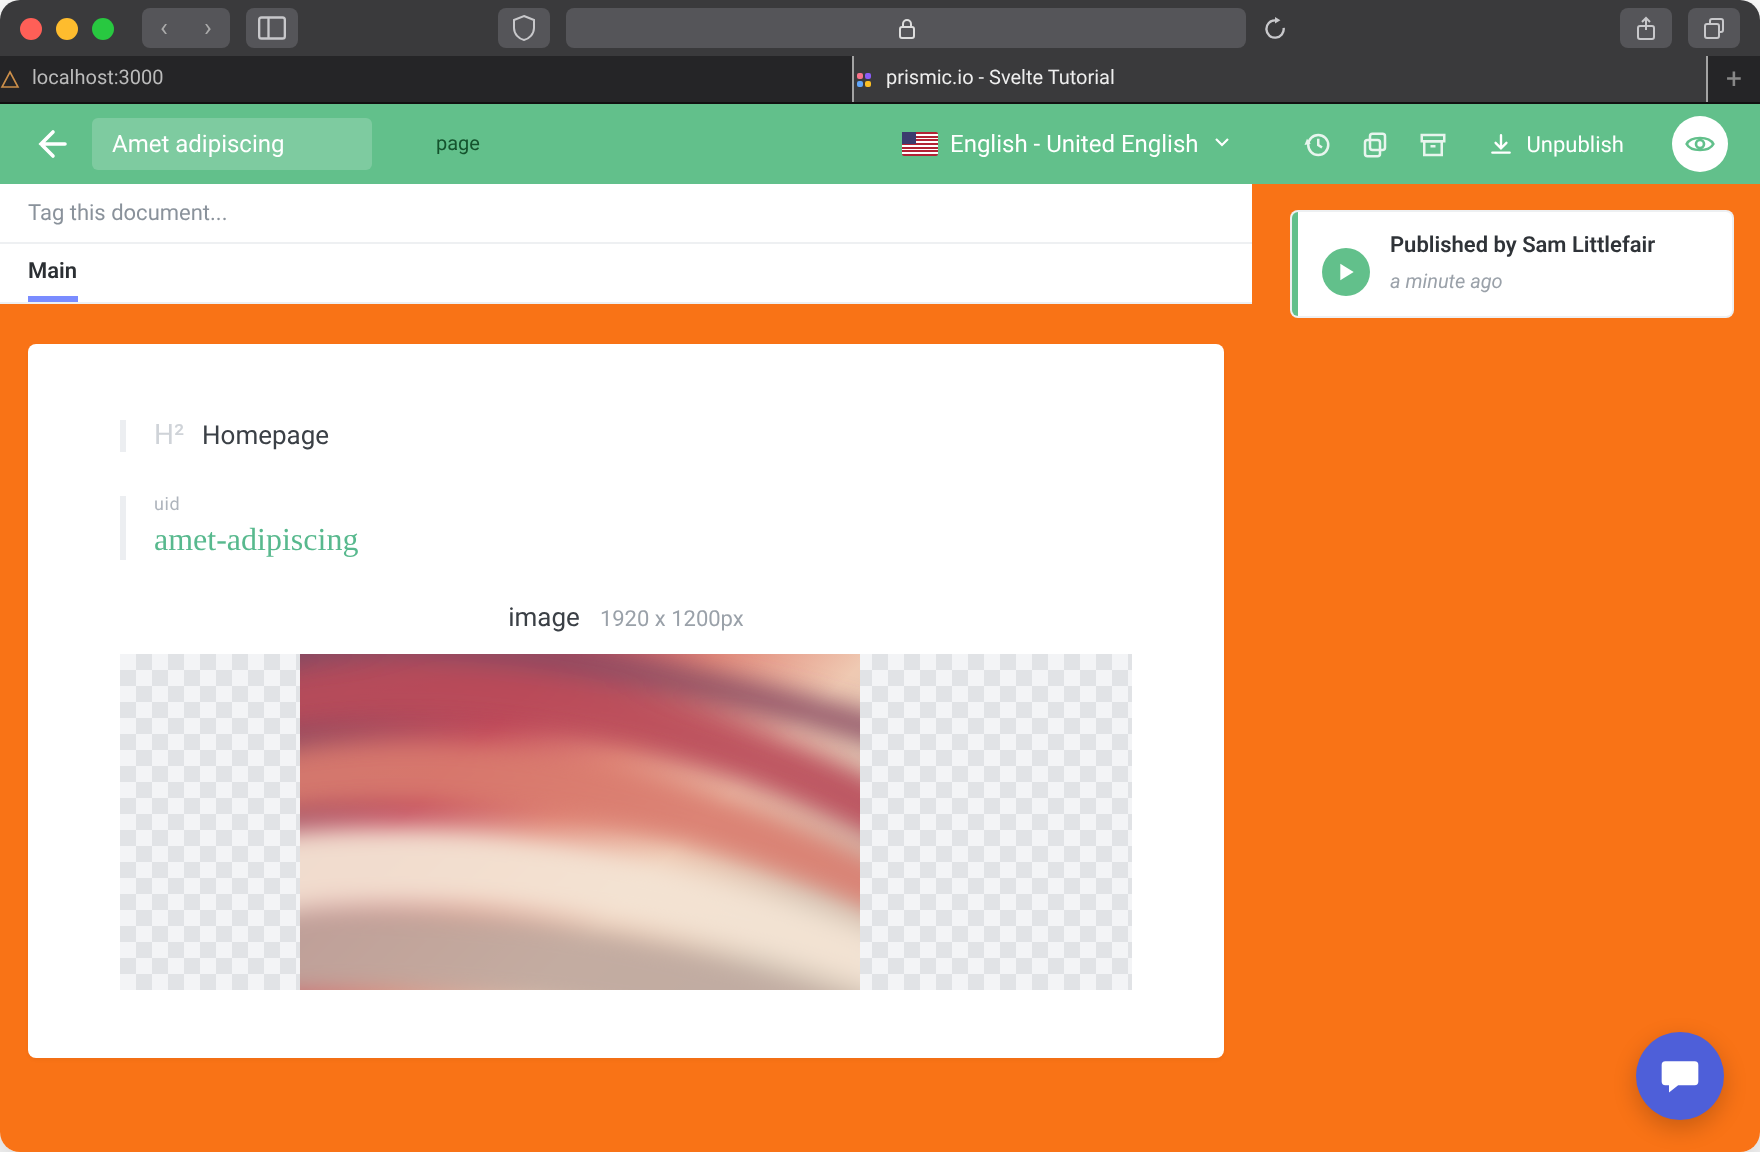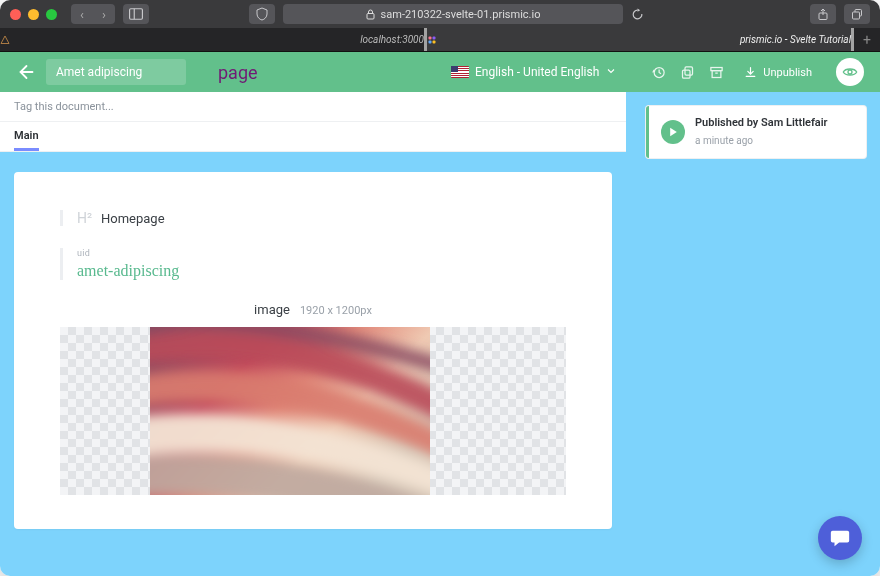--- a/index.html
+++ b/index.html
@@ -20,45 +20,45 @@
   .shield-btn svg{width:12px;height:14px;}
   .urlbar { flex:0 0 340px; height:20px; background:#555559; border-radius:4px; margin-left:8px; display:flex; align-items:center; justify-content:center; gap:6px; color:#ddd; font-size:11px; }
   .urlbar svg{flex-shrink:0;}
   .reload-btn { width:20px; height:20px; display:flex; align-items:center; justify-content:center; margin-left:4px; }
   .tl-right { margin-left:auto; display:flex; gap:8px; }
   .tl-icon { width:26px; height:20px; background:#555559; border-radius:4px; display:flex; align-items:center; justify-content:center; }
   .tl-icon svg{width:12px;height:13px;}
 
   
   .tabstrip { height:24px; background:#252527; display:flex; font-size:10px; color:#bbb; border-bottom:1px solid #111;}
-  .tab { flex:1; display:flex; align-items:center; justify-content:space-between; gap:6px; border-right:3px solid #a3a3a3;font-style:italic; }
+  .tab { flex:1; display:flex; align-items:center; justify-content:flex-start; gap:6px; border-right:1px solid #a3a3a3; }
   .tab.active { background:#3a3a3c; color:#eee; }
   .tab-add { width:26px; display:flex; align-items:center; justify-content:center; color:#888; font-size:14px; }
   .tab svg{width:10px;height:10px;}
 
   
   .app { height:524px; display:flex; flex-direction:column; }
   .green-bar { height:40px; background:#62c08b; display:flex; align-items:center; padding:0 16px; gap:12px; }
   .back-arrow { color:#fff; display:flex; align-items:center; }
   .back-arrow svg{width:18px;height:18px;}
   .title-pill { background:rgba(255,255,255,.18); height:26px; border-radius:3px; color:#fff; font-size:12px; display:flex; align-items:center; padding:0 14px 0 10px; width:140px;}
-  .green-label { color:#701a75; font-size:18px; margin-left:20px;}
+  .green-label { color:#14532d; font-size:10px; margin-left:20px;}
   .lang-btn { margin-left:auto; display:flex; align-items:center; gap:6px; color:#fff; font-size:12px; }
   .flag { width:18px; height:12px; background:linear-gradient(#b22234 7%, #fff 7% 15%, #b22234 15% 23%, #fff 23% 31%, #b22234 31% 38%, #fff 38% 46%, #b22234 46% 54%, #fff 54% 62%, #b22234 62% 69%, #fff 69% 77%, #b22234 77% 85%, #fff 85% 92%, #b22234 92%); position:relative; border-radius:1px; }
   .flag::before{content:"";position:absolute;left:0;top:0;width:7px;height:6px;background:#3c3b6e;}
   .chev-d svg{width:12px;height:12px;}
   .gb-icons { display:flex; align-items:center; gap:14px; margin-left:22px; }
   .gb-icon { color:#e8f5ee; display:flex; }
   .gb-icon svg{width:15px;height:15px;}
   .unpub { display:flex; align-items:center; gap:6px; color:#fff; font-size:11px; margin-left:6px;}
   .unpub svg{width:13px;height:13px;}
   .eye-circle { width:28px; height:28px; border-radius:50%; background:#fff; display:flex; align-items:center; justify-content:center; margin-left:12px; }
   .eye-circle svg{width:16px;height:16px;stroke:#62c08b;}
 
-  .body-row { flex:1; display:flex; background:#7dd3fc; overflow:hidden;gap:20px;}
+  .body-row { flex:1; display:flex; background:#f97316; overflow:hidden;gap:20px;}
   .left-col { flex:1; display:flex; flex-direction:column; }
   .tagbar { height:30px; background:#fff; border-bottom:1px solid #eef0f2; display:flex; align-items:center; padding:0 14px; color:#8a929b; font-size:11px;}
   .main-tab-row { height:30px; background:#fff; display:flex; align-items:flex-end; padding:0 14px; border-bottom:1px solid #eef0f2;}
   .main-tab { font-size:11px; color:#2b2f33; padding-bottom:6px; border-bottom:3px solid #7a8cff; font-weight:600;}
   .editor-scroll { flex:1; padding:20px 14px; overflow:hidden; }
   .editor-card { background:#fff; border-radius:4px; box-shadow:0 1px 2px rgba(0,0,0,.04); padding:34px 46px; }
   .field { margin-bottom:22px; border-left:3px solid #eceef1; padding-left:14px;}
   .field-label { font-size:9px; color:#aeb4bc; letter-spacing:.3px; }
   .field-val-row { display:flex; align-items:center; gap:10px; margin-top:4px; }
   .h-icon { width:14px; color:#cfd3d8; font-size:14px; }
@@ -69,25 +69,25 @@
   .img-label { font-size:13px; color:#3b4046; }
   .img-dim { font-size:11px; color:#9aa1a9; }
   .img-area { margin-top:10px; height:168px; position:relative;
     background:
       repeating-conic-gradient(#e1e3e6 0% 25%, #f3f4f6 0% 50%) 0 0/16px 16px;
   }
   .img-inner { position:absolute; left:90px; top:0; width:280px; height:168px; overflow:hidden; }
   .img-inner svg{width:100%;height:100%;display:block;}
 
   .right-col { width:234px; padding:14px 14px 0 0; }
-  .pub-card { background:#fff; border-left:3px solid #62c08b; border-radius:3px; padding:10px 12px; display:flex; gap:10px; align-items:center; box-shadow:0 0 0 1px #eef0f2;}
+  .pub-card { background:#fff; border-left:3px solid #62c08b; border-radius:3px; padding:10px 12px; display:flex; gap:10px; align-items:flex-end; box-shadow:0 0 0 1px #eef0f2;}
   .play-circle { width:24px; height:24px; border-radius:50%; background:#62c08b; display:flex; align-items:center; justify-content:center; }
   .play-circle svg{width:9px;height:10px;fill:#fff;}
   .pub-text strong { font-size:11px; color:#2f3338; font-weight:600; display:block;}
-  .pub-text span { font-size:10px; color:#9aa1a9; }
+  .pub-text span { font-size:10px; color:#9aa1a9;font-style:italic; }
 
   .chat-fab { position:absolute; right:18px; bottom:16px; width:44px; height:44px; border-radius:50%; background:#4e5fd9; display:flex; align-items:center; justify-content:center; box-shadow:0 4px 12px rgba(0,0,0,.2);}
   .chat-fab svg{width:22px;height:22px;fill:#fff;}
 </style>
 </head>
 <body>
 
 <div class="window">
 
   <div class="titlebar">
@@ -109,21 +109,20 @@
     <div class="shield-btn">
       <svg viewBox="0 0 24 28">
           <path d="M12 2 L22 6 V14 C22 20 17 25 12 26 C7 25 2 20 2 14 V6 Z" fill="none" stroke="#c8c8cb" stroke-width="2"></path>
         </svg>
     </div>
     <div class="urlbar">
       <svg width="9" height="11" viewBox="0 0 18 22">
           <rect x="2" y="9" width="14" height="11" rx="2" fill="none" stroke="#ddd" stroke-width="2"></rect>
           <path d="M5 9 V6 a4 4 0 0 1 8 0 V9" fill="none" stroke="#ddd" stroke-width="2"></path>
         </svg>
-      <span>sam-210322-svelte-01.prismic.io</span>
     </div>
     <div class="reload-btn">
       <svg width="13" height="13" viewBox="0 0 24 24">
           <path d="M20 11 A8 8 0 1 1 12 4" fill="none" stroke="#c8c8cb" stroke-width="2.2"></path>
           <path d="M12 1 L12 7 L17 4 Z" fill="#c8c8cb"></path>
         </svg>
     </div>
     <div class="tl-right">
       <div class="tl-icon">
         <svg viewBox="0 0 24 26">

